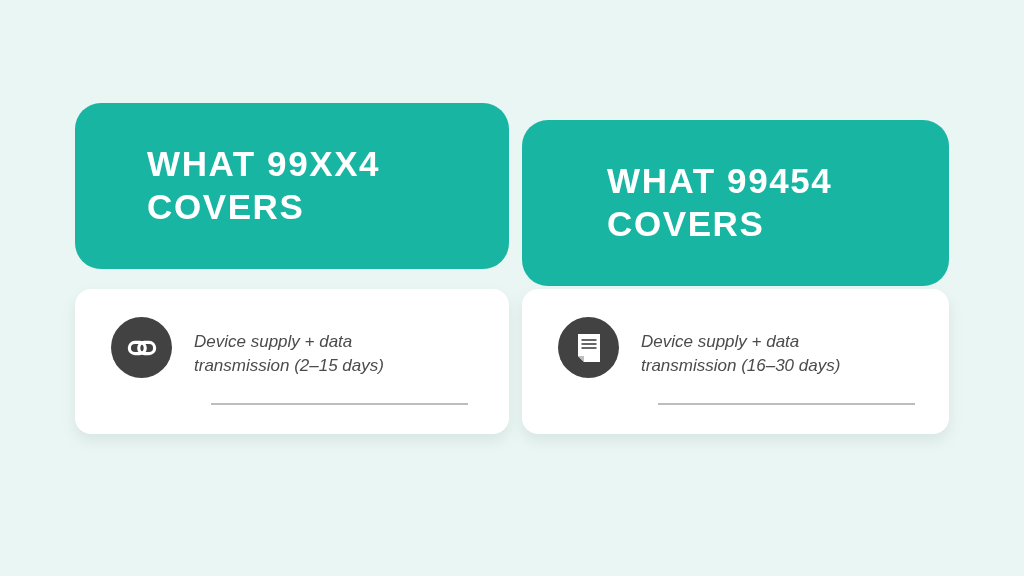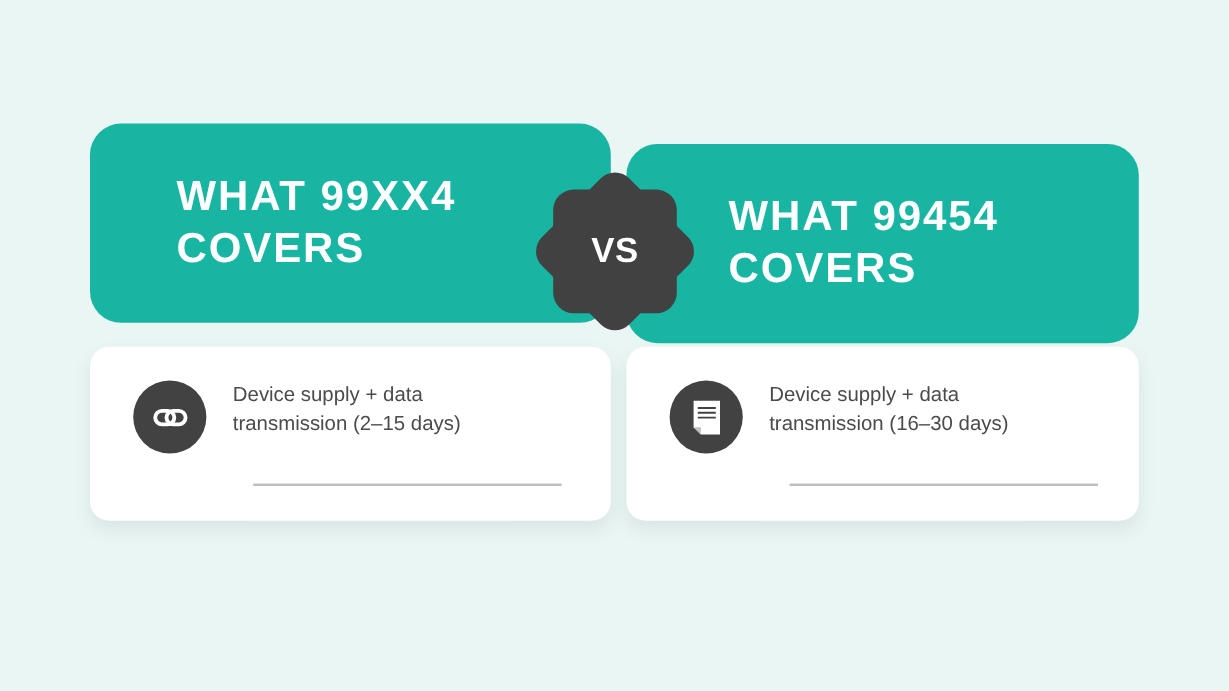--- a/index.html
+++ b/index.html
@@ -99,22 +99,23 @@
     left: 75px;
     width: 434px;
   }
   .content-card.right {
     left: 522px;
     width: 427px;
   }
 
   .card-row {
     display: flex;
-    align-items: flex-start;
+    align-items: flex-end;
     gap: 22px;
+    font-style: italic;
   }
 
   .icon-circle {
     flex: 0 0 auto;
     width: 61px;
     height: 61px;
     border-radius: 50%;
     background: #424242;
     display: flex;
     align-items: center;
@@ -145,25 +146,20 @@
   <div class="header-band left">
     <div class="header-title">WHAT 99XX4
 COVERS</div>
   </div>
 
   <div class="header-band right">
     <div class="header-title">WHAT 99454
 COVERS</div>
   </div>
 
-  <div class="vs-badge">
-    <div class="vs-star"></div>
-    <div class="vs-star rot"></div>
-    <span class="vs-label">VS</span>
-  </div>
 
   <div class="content-card left">
     <div class="card-row">
       <span class="icon-circle">
         <svg width="30" height="30" viewBox="0 0 32 32" aria-hidden="true">
           <rect x="2.5" y="10" width="17" height="12" rx="6" ry="6" fill="none" stroke="#ffffff" stroke-width="3.4"></rect>
           <rect x="12.5" y="10" width="17" height="12" rx="6" ry="6" fill="none" stroke="#ffffff" stroke-width="3.4"></rect>
         </svg>
       </span>
       <div class="card-text">Device supply + data

